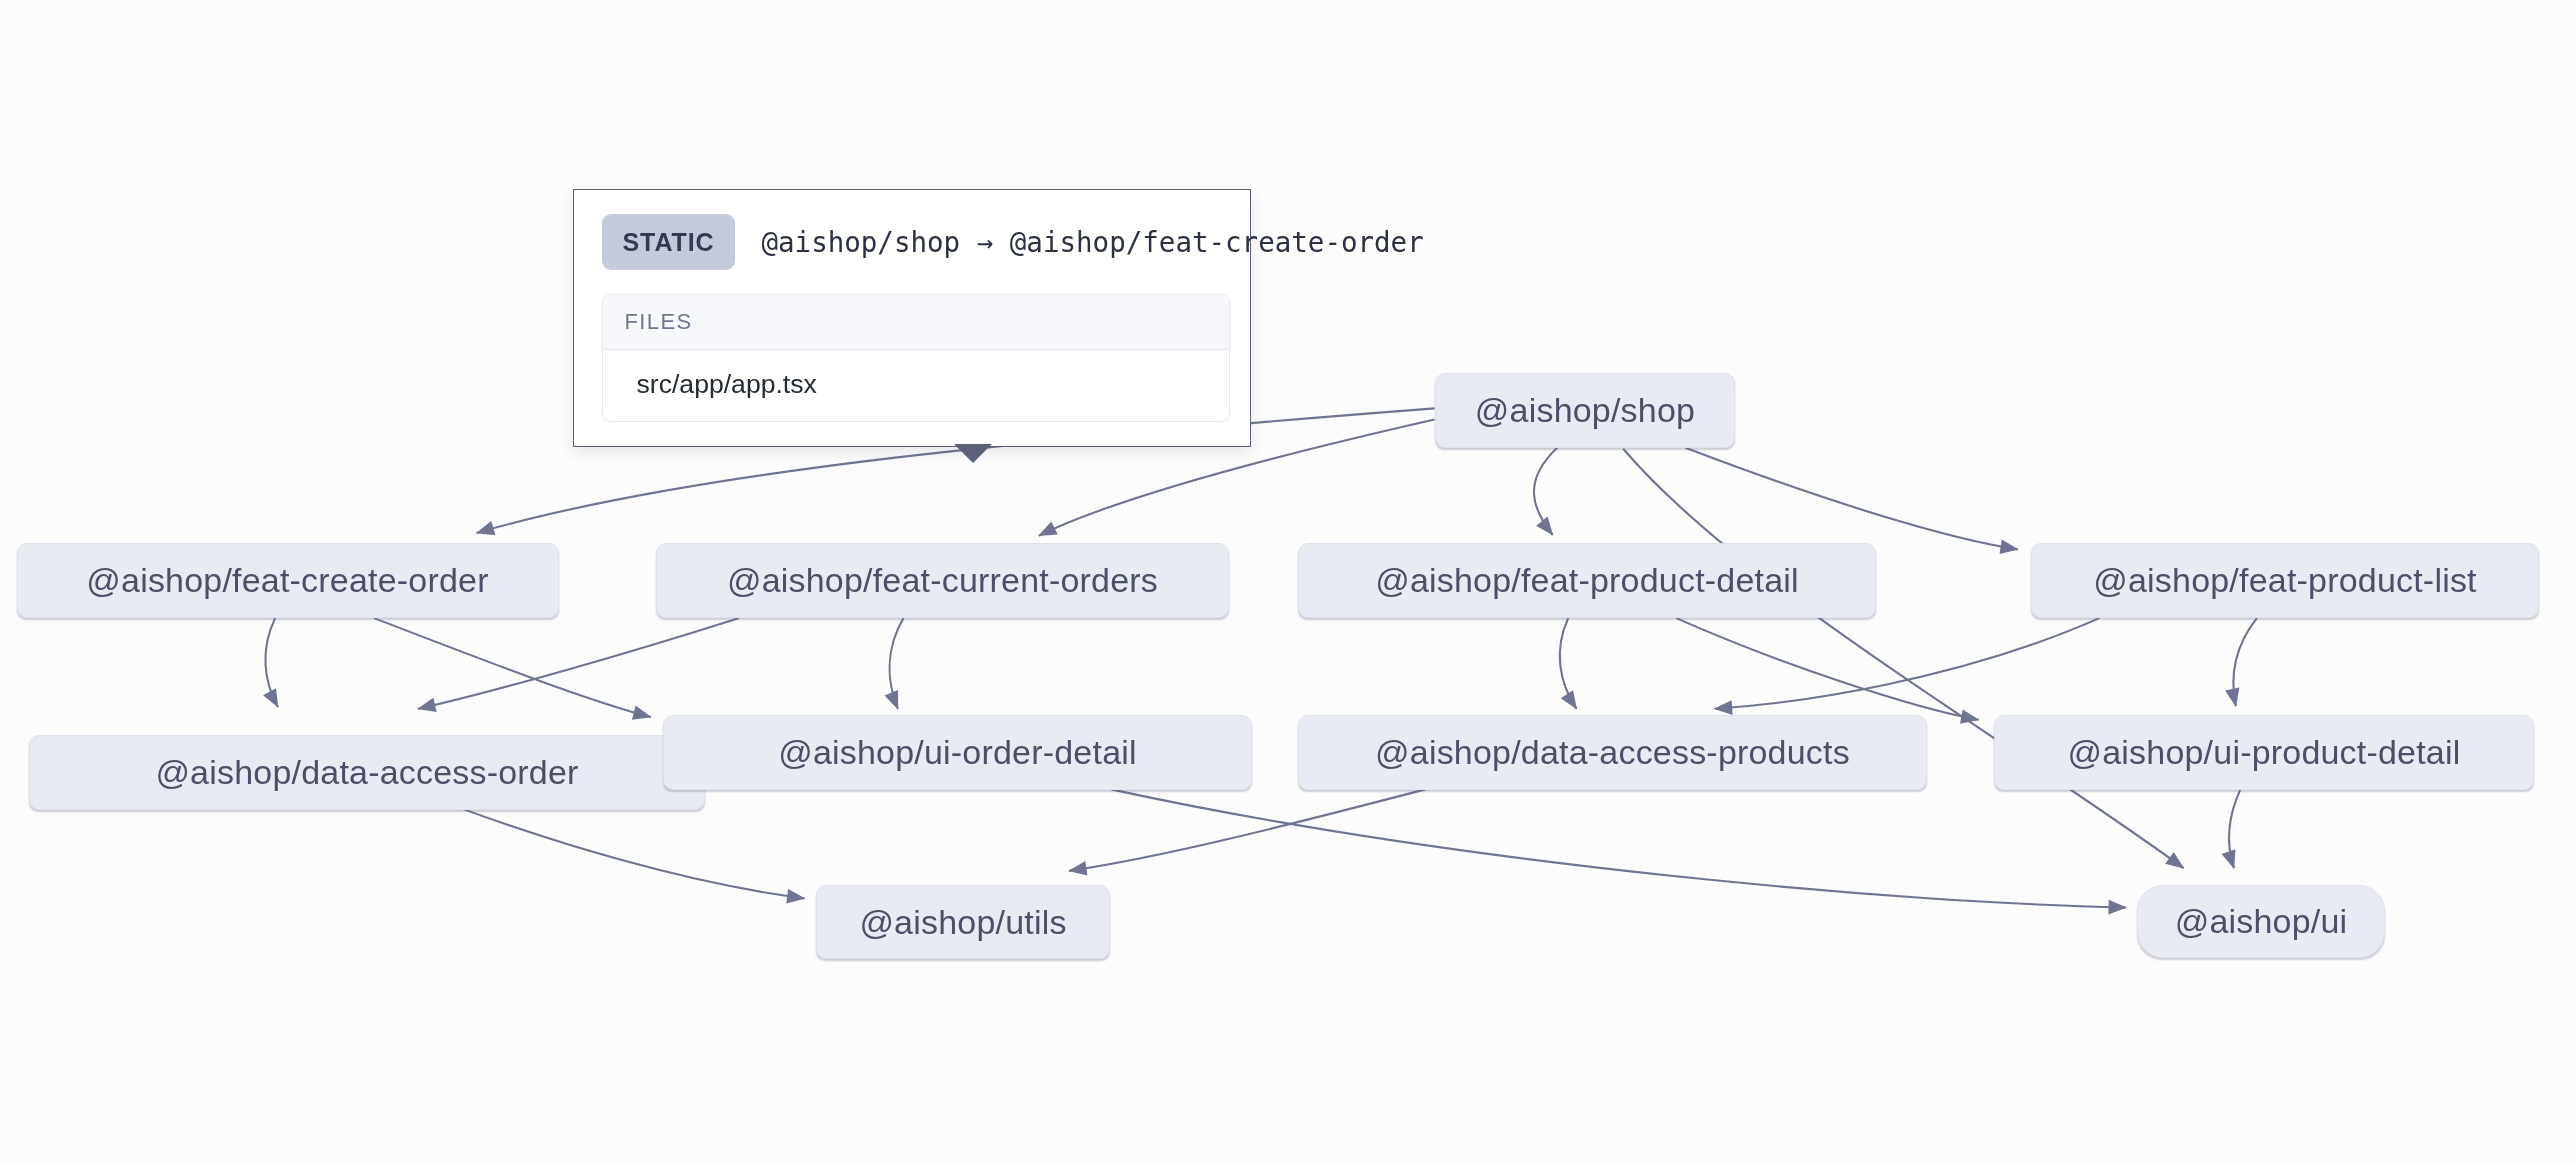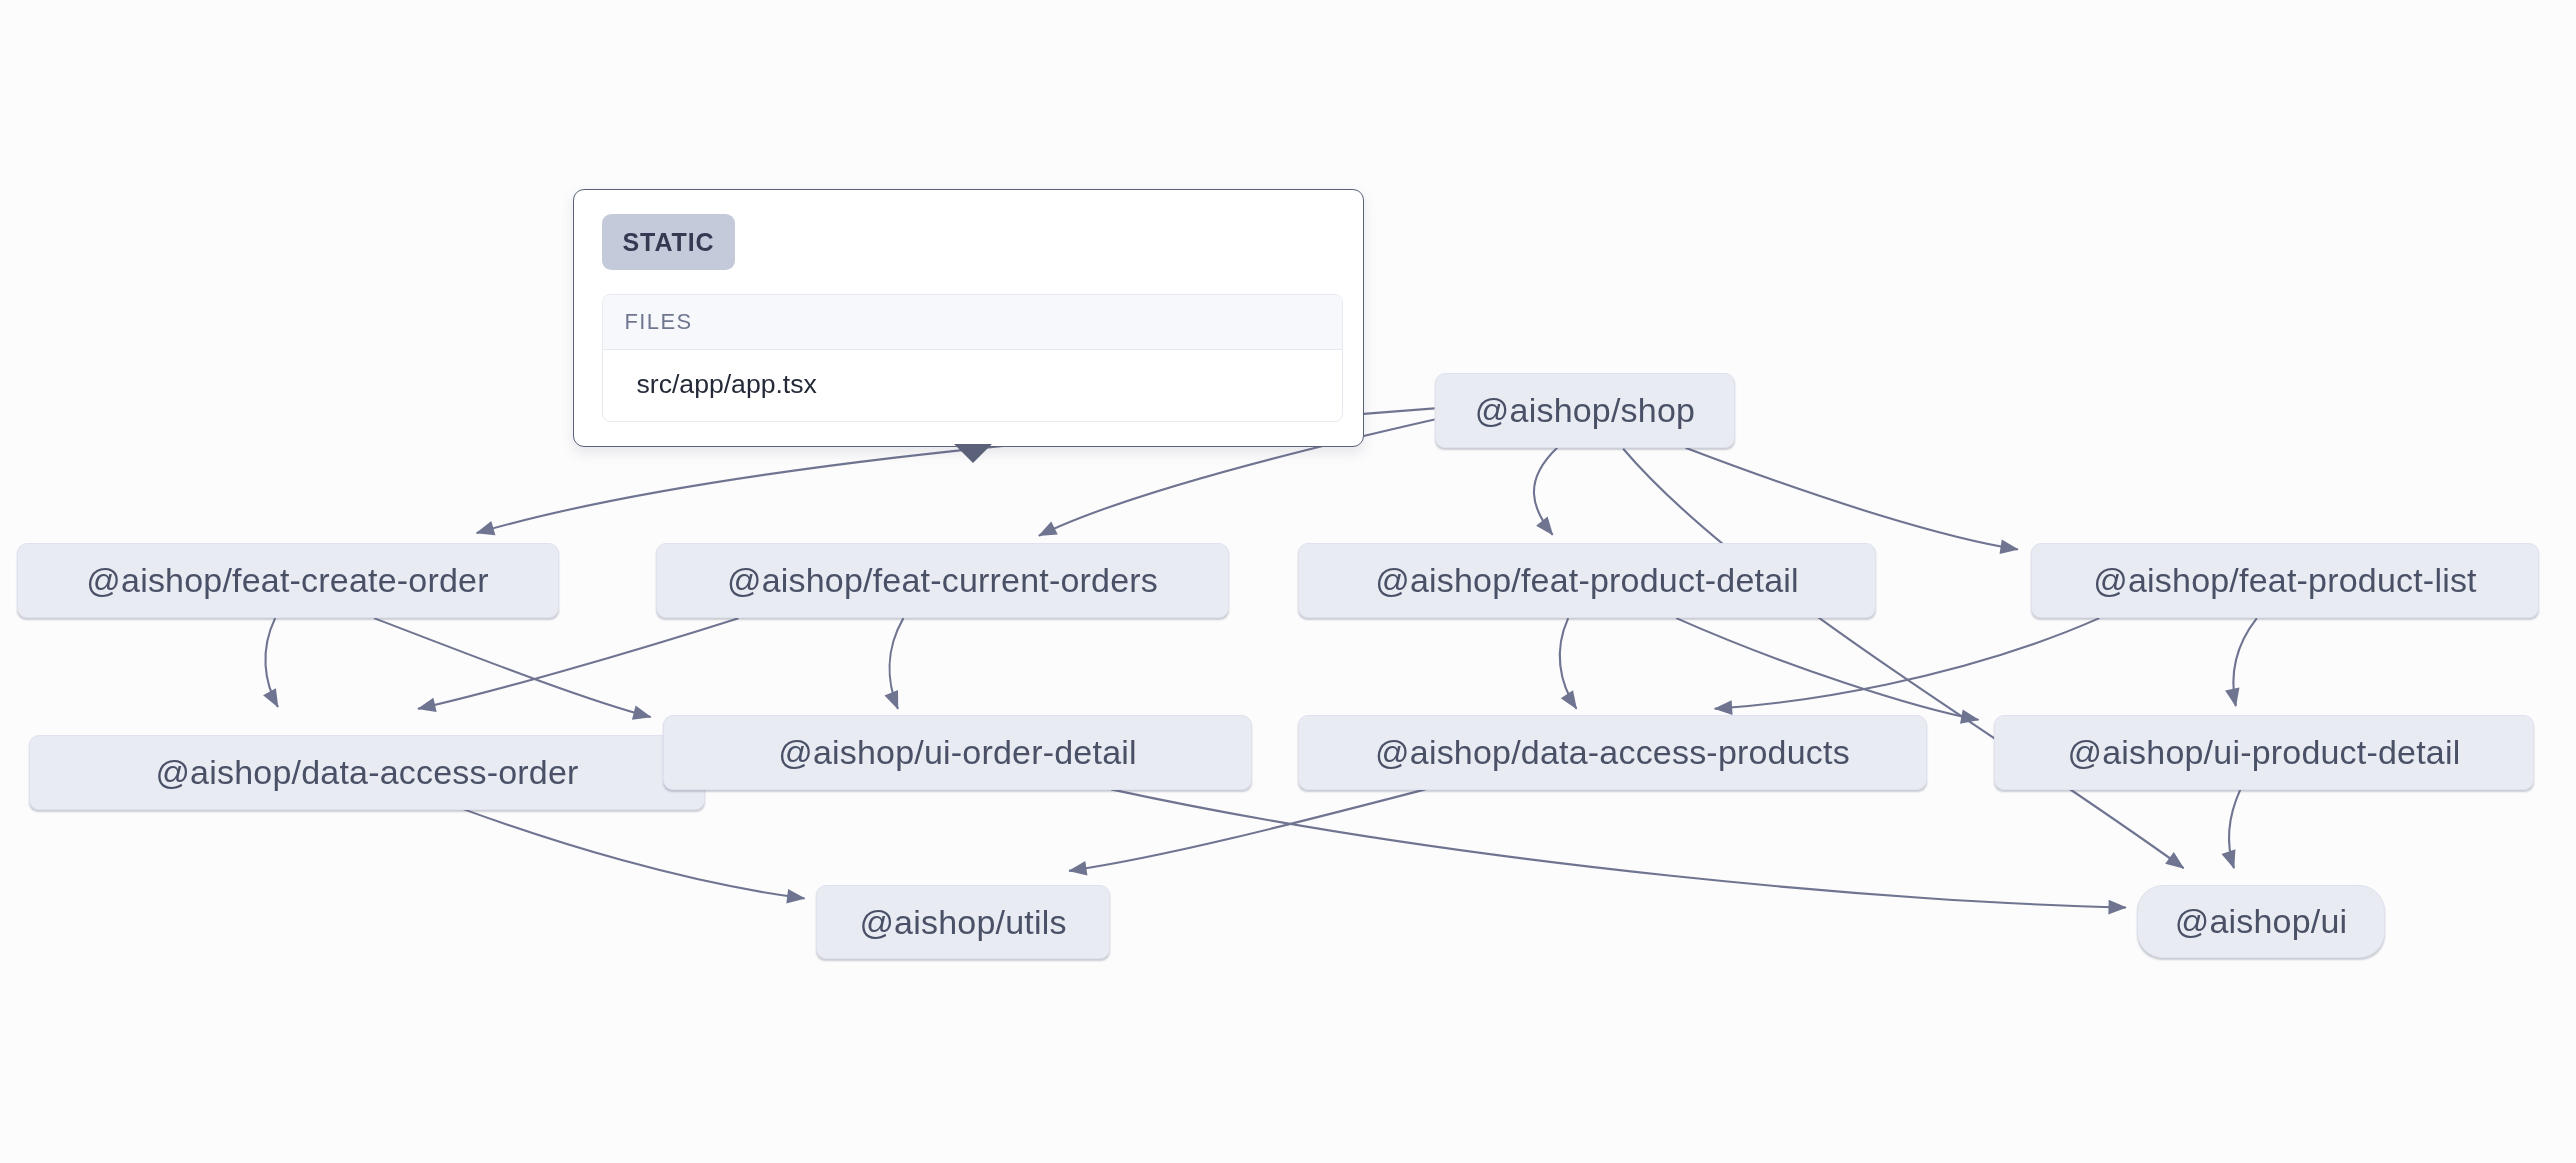--- a/index.html
+++ b/index.html
@@ -30,24 +30,24 @@
     border:0.9px solid var(--node-border);
     border-radius:10px;
     box-shadow:0 2.7px 1.8px -0.9px rgba(90,96,120,0.30);
     display:flex;align-items:center;justify-content:center;
     font-size:34px;color:var(--node-text);
     letter-spacing:0.2px;
     cursor:pointer;white-space:nowrap;
   }
 
   .tooltip{
-    position:absolute;left:573px;top:189px;width:791px;height:258px;z-index:3;
+    position:absolute;left:573px;top:189px;width:678px;height:258px;z-index:3;
     background:#ffffff;
     border:1.8px solid var(--tooltip-border);
-    border-radius:11px;
+    border-radius:0;
     box-shadow:0 5.5px 13px rgba(70,76,100,0.12);
     padding:24px 20px 18.3px 27.5px;
   }
   .tooltip-caret{
     position:absolute;left:954px;top:444px;z-index:4;
     width:0;height:0;
     border-left:19px solid transparent;
     border-right:19px solid transparent;
     border-top:19px solid var(--tooltip-border);
   }
@@ -126,20 +126,21 @@
       <div class="node" style="left: 663px; top: 715px; width: 589px; height: 75px;">@aishop/ui-order-detail</div>
       <div class="node" style="left: 1298px; top: 715px; width: 629px; height: 75px;">@aishop/data-access-products</div>
       <div class="node" style="left: 1994px; top: 715px; width: 540px; height: 75px;">@aishop/ui-product-detail</div>
       <div class="node" style="left: 816px; top: 885px; width: 294px; height: 74px;">@aishop/utils</div>
       <div class="node" style="left: 2137px; top: 885px; width: 248px; height: 73px; border-radius: 26px;">@aishop/ui</div>
     </div>
 
   <div class="tooltip">
     <div class="tooltip-row">
       <span class="type-badge">STATIC</span>
+      <span class="edge-label">@aishop/shop → @aishop/feat-create-order</span>
     </div>
     <div class="files-box">
       <div class="files-header">FILES</div>
       <div class="file-row">src/app/app.tsx</div>
     </div>
   </div>
   <div class="tooltip-caret"></div>
 </div>
 
 

